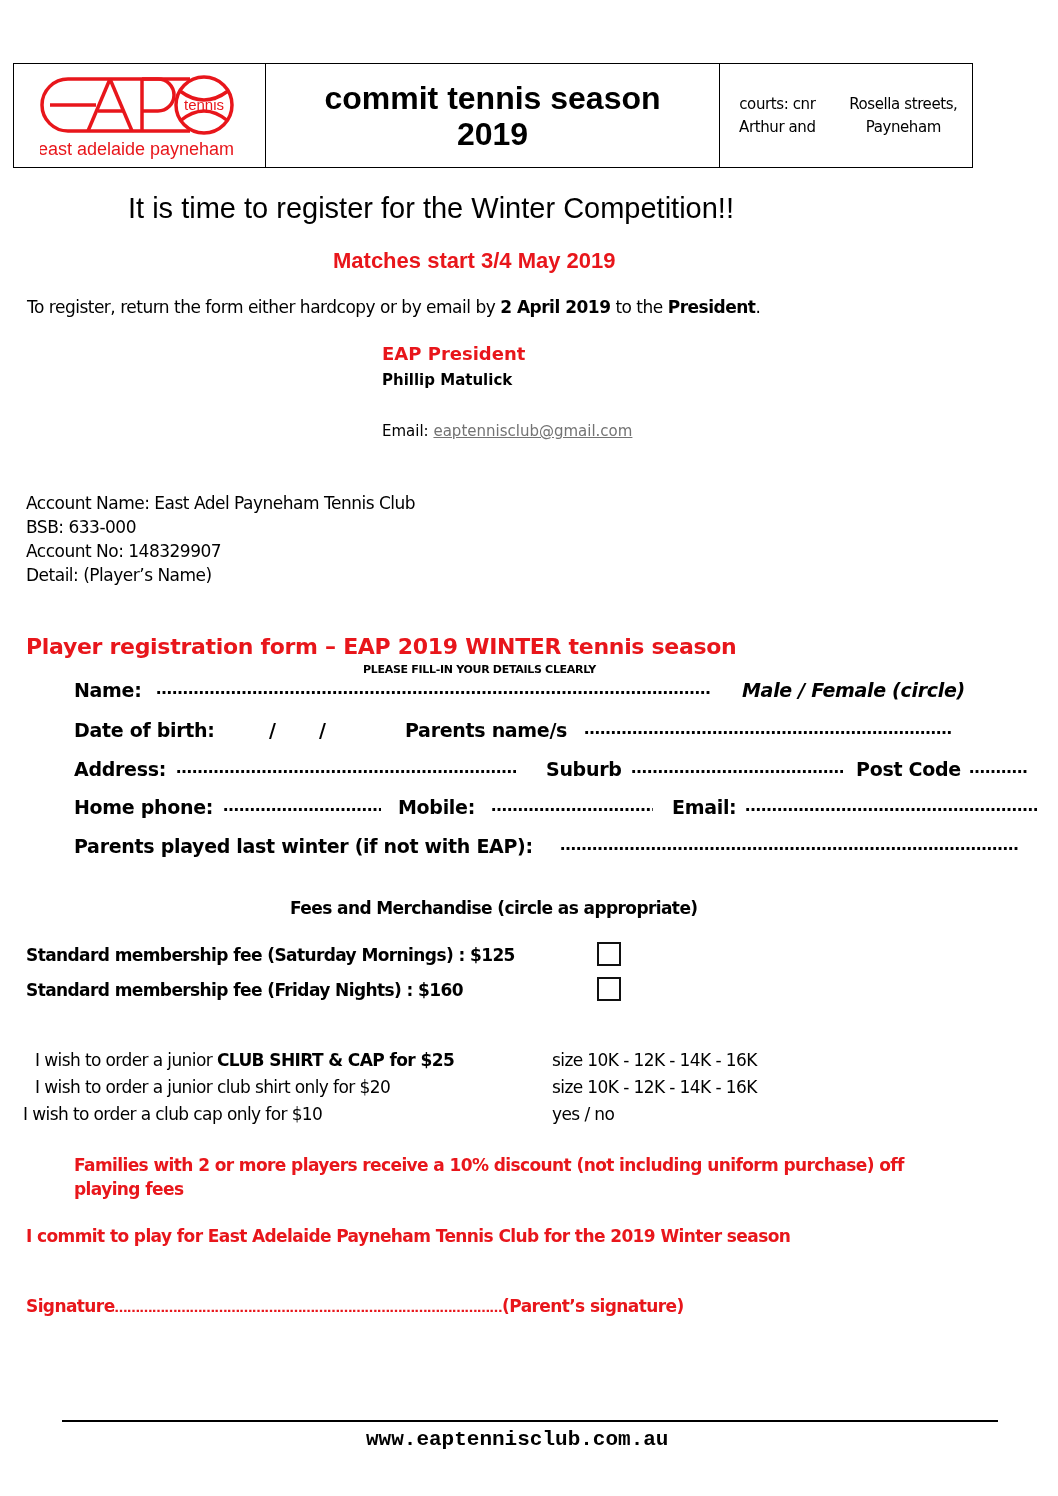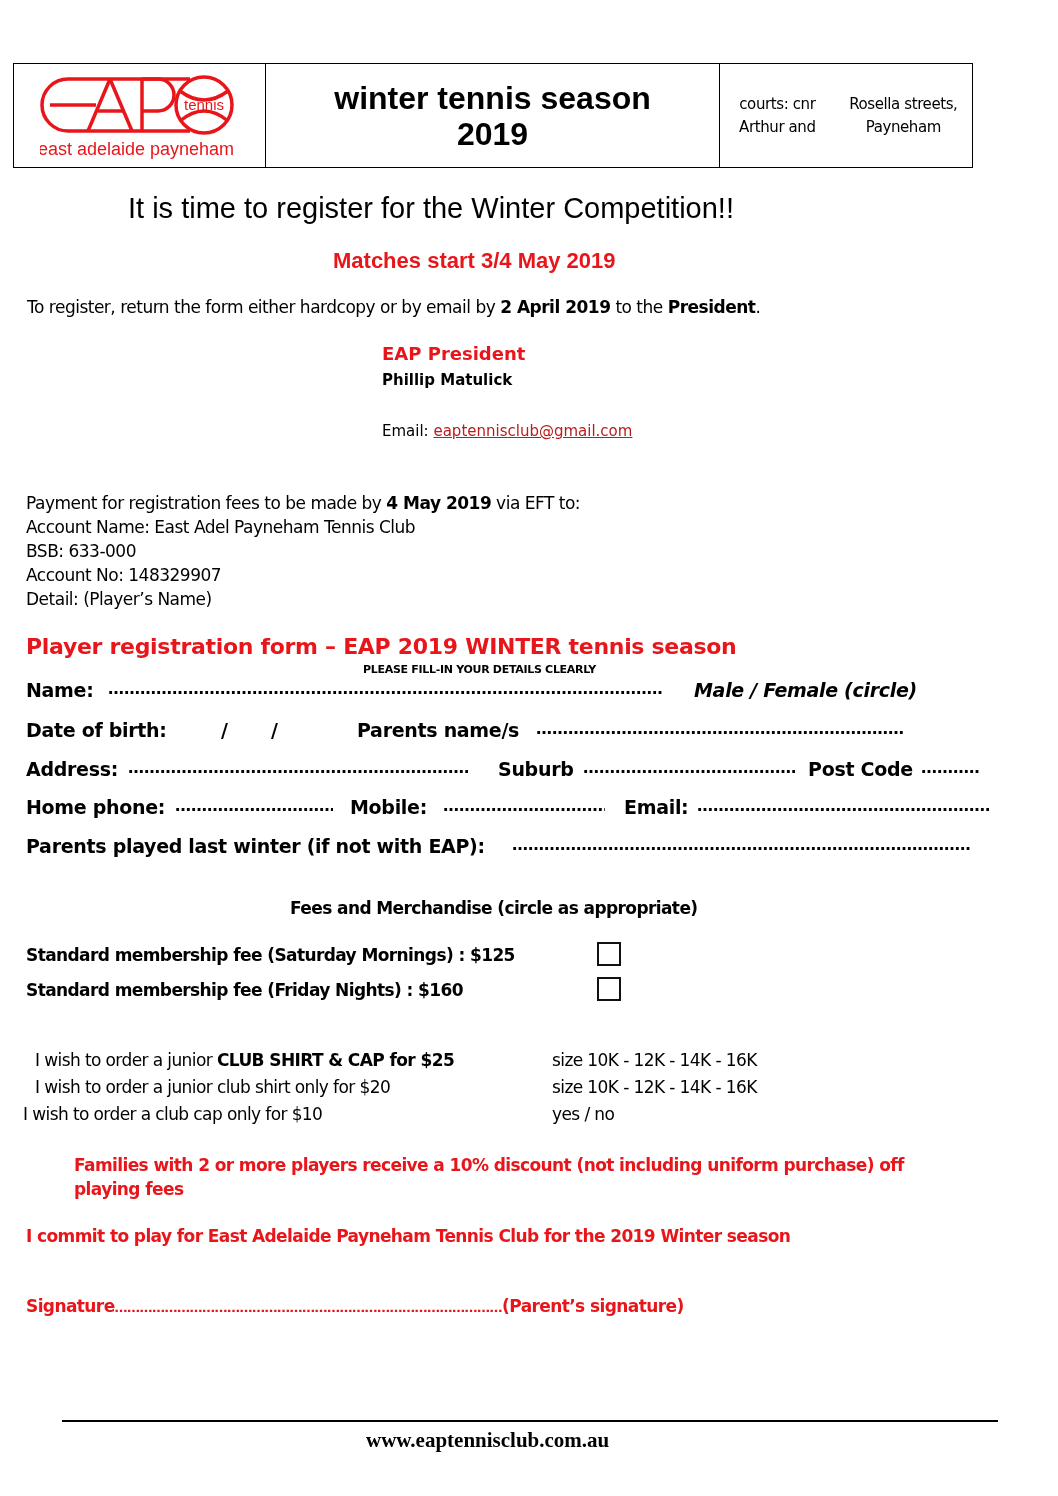--- a/index.html
+++ b/index.html
@@ -13,28 +13,28 @@
   .header { position: absolute; left: 13px; top: 63px; width: 960px; height: 105px; border: 1.5px solid #000; display: flex; }
   .hcell { height: 100%; display: flex; align-items: center; justify-content: center; }
   .hcell.logo { width: 252px; border-right: 1.5px solid #000; }
   .hcell.title { width: 454px; border-right: 1.5px solid #000; flex-direction: column; font-family: "Liberation Sans", sans-serif; font-weight: bold; font-size: 32px; line-height: 36px; text-align: center; }
   .hcell.courts { flex: 1; flex-direction: row; font-family: "DejaVu Sans", sans-serif; font-size: 15px; line-height: 23px; text-align: center; letter-spacing: -0.4px; }
 
   .headline { font-family: "Liberation Sans", sans-serif; font-weight: normal; font-size: 29px; }
   .subhead { font-family: "Liberation Sans", sans-serif; font-weight: bold; font-size: 22px; }
   .body15 { font-size: 16px; letter-spacing: -0.5px; }
   .body17 { font-size: 17px; letter-spacing: -0.5px; line-height: 24px; }
-  .formrow { font-size: 19px; font-weight: bold; letter-spacing: -0.3px; }
+  .formrow { font-size: 19px; font-weight: bold; letter-spacing: -0.3px; margin-left: 48px; }
   .feerow { font-size: 17px; font-weight: bold; letter-spacing: -0.6px; }
   .merch { font-size: 17px; letter-spacing: -0.6px; }
   .redbold { font-size: 17px; font-weight: bold; color: #e8161b; letter-spacing: -0.6px; line-height: 24px; }
   .checkbox { position: absolute; width: 24px; height: 24px; border: 2px solid #111; background: #fff; }
-  a.link { color: #b91c1c; text-decoration: underline; }
+  a.link { color: #737373; text-decoration: underline; }
   .footer-rule { position: absolute; left: 62px; top: 1420px; width: 936px; height: 2px; background: #000; }
-  .footer-url { font-family: Liberation Serif, serif; font-weight: bold; font-size: 21px; }
+  .footer-url { font-family: Liberation Mono, monospace; font-weight: bold; font-size: 21px; }
 </style>
 </head>
 <body>
 
 <div class="header">
   <div class="hcell logo">
     <svg width="200" height="90" viewBox="0 0 200 90">
       <g fill="none" stroke="#e8161b" stroke-width="3.5">
 
         <path d="M28 8 H150 M28 60 H150 M28 8 A26 26 0 0 0 28 60"></path>
@@ -50,21 +50,21 @@
 
         <circle cx="164" cy="34" r="28"></circle>
         <path d="M140 20 Q164 38 188 20"></path>
         <path d="M140 50 Q164 30 188 50"></path>
       </g>
       <text x="164" y="39" font-family="Liberation Sans, sans-serif" font-size="15" fill="#e8161b" text-anchor="middle">tennis</text>
       <text x="96" y="84" font-family="Liberation Sans, sans-serif" font-size="18" fill="#e8161b" text-anchor="middle">east adelaide payneham</text>
     </svg>
   </div>
   <div class="hcell title">
-    <span>winter tennis season</span>
+    <span>commit tennis season</span>
     <span>2019</span>
   </div>
   <div class="hcell courts">
     <span>courts: cnr Arthur and</span>
     <span>Rosella streets, Payneham</span>
   </div>
 </div>
 
 <div class="abs headline" style="left:128px; top:192px;">It is time to register for the Winter Competition!!</div>
 <div class="abs subhead red" style="left:333px; top:248px;">Matches start 3/4 May 2019</div>
@@ -73,21 +73,20 @@
   <span>To register, return the form either hardcopy or by email by </span><span class="bold">2 April 2019</span><span> to the  </span><span class="bold">President</span><span>.</span>
 </div>
 
 <div class="abs red bold" style="left:382px; top:343px; font-size:18px;">EAP President</div>
 <div class="abs bold" style="left:382px; top:371px; font-size:15px;">Phillip Matulick</div>
 <div class="abs" style="left:382px; top:422px; font-size:15px;">
   <span>Email: </span><a class="link">eaptennisclub@gmail.com</a>
 </div>
 
 <div class="abs body17" style="left:26px; top:491px;">
-  <div><span>Payment for registration fees to be made by </span><span class="bold">4 May 2019</span><span> via EFT to:</span></div>
   <div>Account Name: East Adel Payneham Tennis Club</div>
   <div>BSB: 633-000</div>
   <div>Account No: 148329907</div>
   <div>Detail: (Player’s Name)</div>
 </div>
 
 <div class="abs red bold" style="left:26px; top:634px; font-size:22px; letter-spacing:-0.3px;">Player registration form – EAP 2019 WINTER tennis season</div>
 <div class="abs bold" style="left:363px; top:663px; font-size:11px; letter-spacing:-0.3px;">PLEASE FILL-IN YOUR DETAILS CLEARLY</div>
 
 <div class="abs formrow" style="left:26px; top:679px;">

